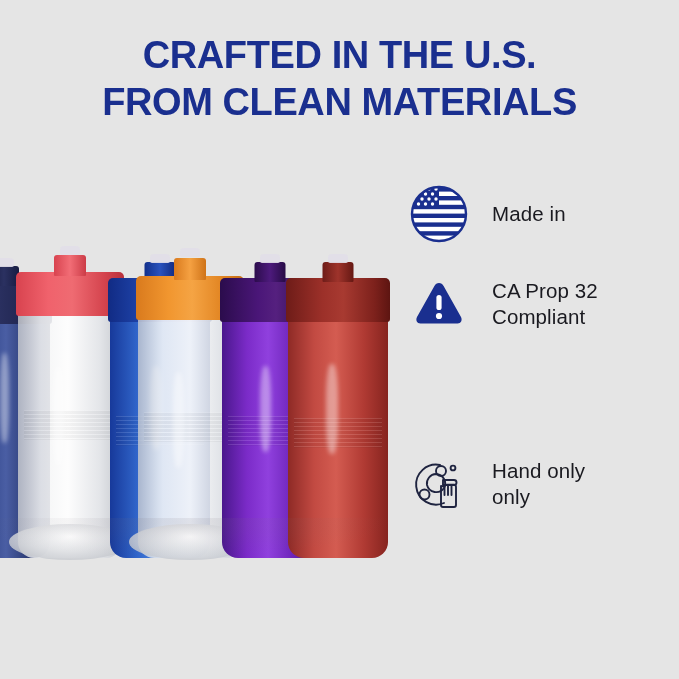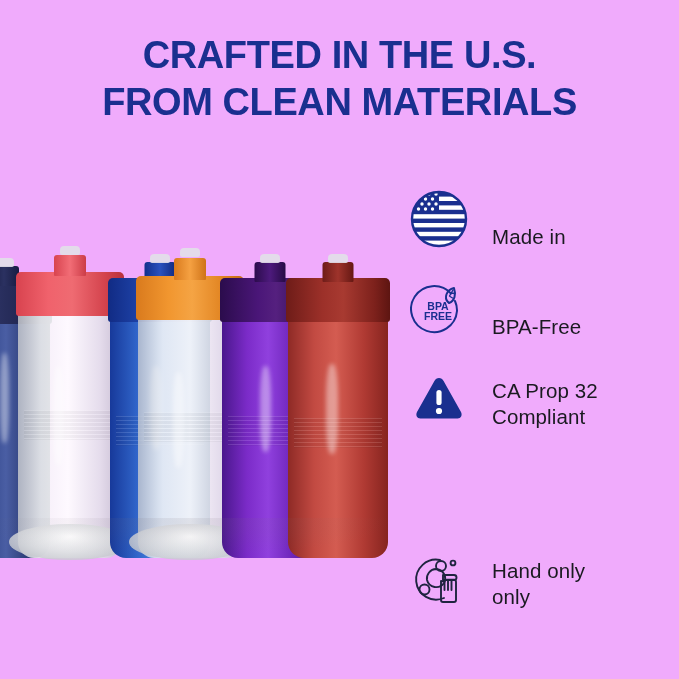--- a/index.html
+++ b/index.html
@@ -10,21 +10,21 @@
     width: 679px;
     height: 679px;
     overflow: hidden;
     font-family: "Liberation Sans", sans-serif;
   }
 
   #poster {
     position: relative;
     width: 679px;
     height: 679px;
-    background: #f0abfc;
+    background: #e5e5e5;
     overflow: hidden;
   }
 
   
   .headline {
     position: absolute;
     left: 0;
     top: 32px;
     width: 679px;
     text-align: center;
@@ -42,21 +42,21 @@
   
   .features {
     position: absolute;
     left: 408px;
     top: 178px;
     width: 262px;
   }
   .feature {
     position: relative;
     display: flex;
-    align-items: flex-end;
+    align-items: center;
     height: 72px;
     margin-bottom: 18px;
   }
   .feature:last-child { margin-bottom: 0; }
 
   .f-icon {
     width: 62px;
     min-width: 62px;
     height: 62px;
     position: relative;
@@ -263,34 +263,20 @@
             </g>
           </g>
           <circle cx="29" cy="29" r="27" fill="none" stroke="#1a2f8f" stroke-width="2.4"></circle>
         </svg>
       </div>
       <div class="f-label">
         <span class="ln">Made in</span>
       </div>
     </div>
 
-    <div class="feature">
-      <div class="f-icon">
-        <svg width="58" height="58" viewBox="0 0 58 58">
-          <path d="M41 13.5 A23 23 0 1 0 47 31 A23 23 0 0 0 45 21" fill="none" stroke="#1a2f8f" stroke-width="2" stroke-linecap="round"></path>
-          <path d="M38 22 C34 18, 36 10, 44 8 C46 14, 45 21, 39 23 Z" fill="none" stroke="#1a2f8f" stroke-width="2" stroke-linejoin="round"></path>
-          <path d="M43 10 L39.5 16 M41.5 13 L44.5 13.5 M40 16.5 L42.5 18" fill="none" stroke="#1a2f8f" stroke-width="1.4" stroke-linecap="round"></path>
-          <text x="28" y="30" text-anchor="middle" font-family="Liberation Sans, sans-serif" font-size="10.5" font-weight="bold" fill="#1a2f8f">BPA</text>
-          <text x="28" y="40" text-anchor="middle" font-family="Liberation Sans, sans-serif" font-size="10.5" font-weight="bold" fill="#1a2f8f">FREE</text>
-        </svg>
-      </div>
-      <div class="f-label">
-        <span class="ln">BPA-Free</span>
-      </div>
-    </div>
 
     <div class="feature">
       <div class="f-icon">
         <svg width="58" height="58" viewBox="0 0 58 58">
           <path d="M29 8 C31 8 32.6 9.2 33.6 11 L51 42 C52.6 45 51 48.5 47.6 48.5 L10.4 48.5 C7 48.5 5.4 45 7 42 L24.4 11 C25.4 9.2 27 8 29 8 Z" fill="#1a2f8f"></path>
           <rect x="26.4" y="20" width="5.2" height="15" rx="2.6" fill="#ffffff"></rect>
           <circle cx="29" cy="41" r="3.1" fill="#ffffff"></circle>
         </svg>
       </div>
       <div class="f-label">

